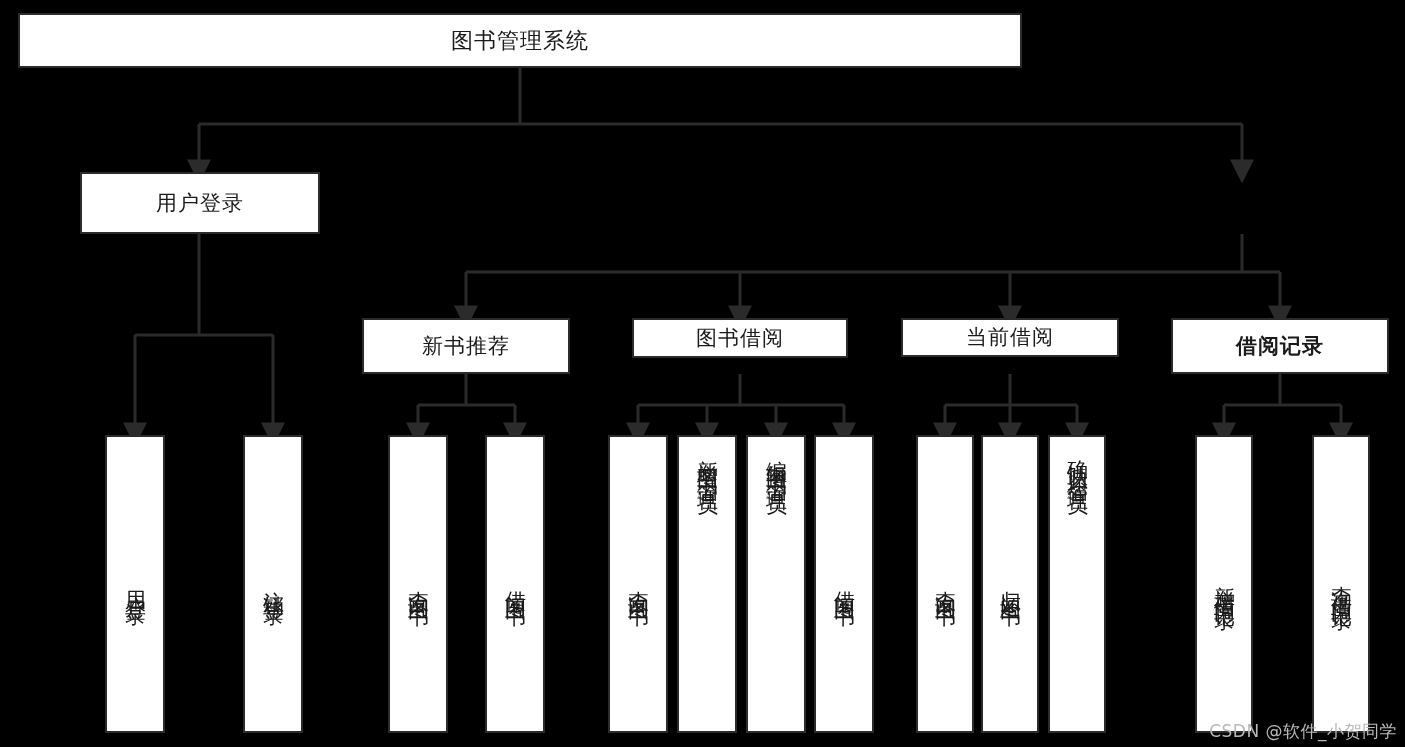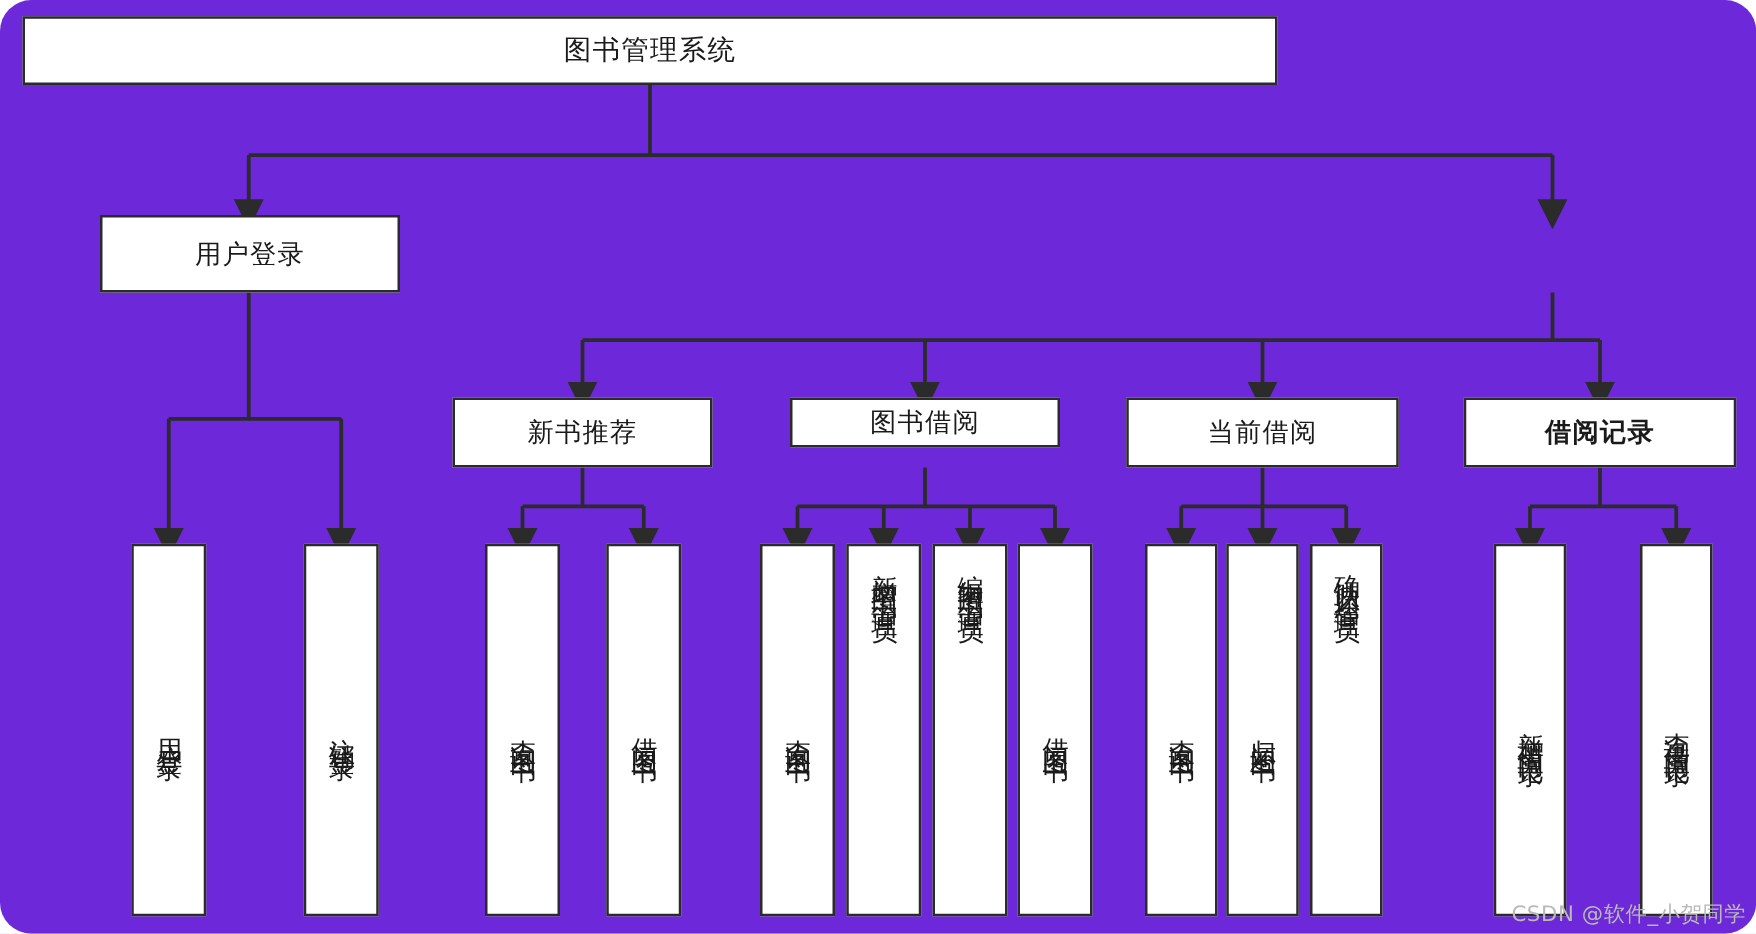--- a/index.html
+++ b/index.html
@@ -5,23 +5,22 @@
 <style>
   html,body{margin:0;padding:0;background:#ffffff;}
   body{
     font-family:"DejaVu Sans","Liberation Sans",sans-serif;
     -webkit-font-smoothing:antialiased;
   }
   #canvas{
     position:relative;
     width:1405px;
     height:747px;
-    background:#6d28d9;
+    background:#000000;
     overflow:hidden;
-    border-radius:25px;
   }
   svg.connectors{
     position:absolute;
     left:0;top:0;
     width:1405px;
     height:747px;
     pointer-events:none;
   }
   .node{
     position:absolute;
@@ -133,21 +132,21 @@
   <div class="node" style="left:80px;top:172px;width:240px;height:62px;">
     <span class="label">用户登录</span>
   </div>
 
   <div class="node" style="left:362px;top:318px;width:208px;height:56px;">
     <span class="label">新书推荐</span>
   </div>
   <div class="node" style="left:632px;top:318px;width:216px;height:40px;">
     <span class="label">图书借阅</span>
   </div>
-  <div class="node" style="left:901px;top:318px;width:218px;height:56px;">
+  <div class="node" style="left:901px;top:318px;width:218px;height:39px;">
     <span class="label">当前借阅</span>
   </div>
   <div class="node" style="left:1171px;top:318px;width:218px;height:56px;font-weight:bold;">
     <span class="label">借阅记录</span>
   </div>
 
   <div class="node leaf center-v" style="left:105px;top:435px;width:60px;height:298px;">
     <span class="label">用户登录</span>
   </div>
   <div class="node leaf center-v" style="left:243px;top:435px;width:60px;height:298px;">

